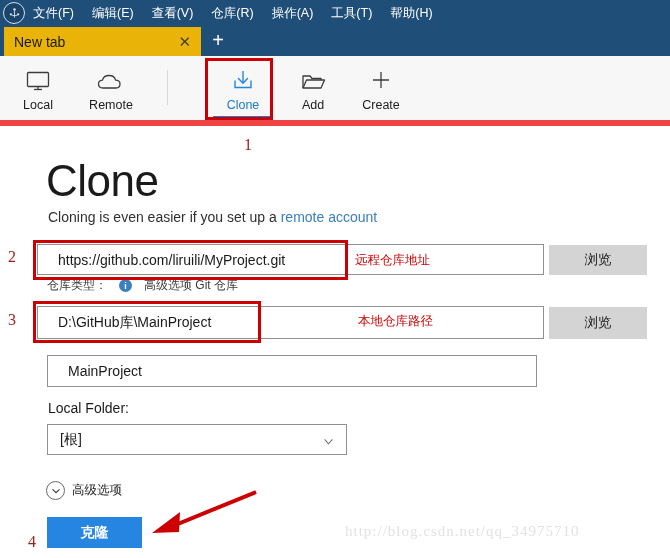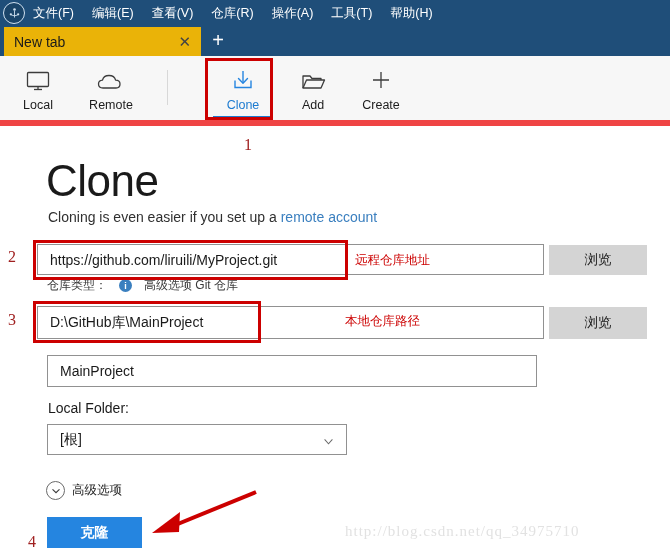--- a/index.html
+++ b/index.html
@@ -95,39 +95,39 @@
   .subtitle{
     position:absolute;left:48px;top:209px;
     font-size:14px;color:#303030;
   }
   .subtitle a{color:#3a7fbf;text-decoration:none;}
   .field{
     position:absolute;box-sizing:border-box;
     border:1px solid #919191;background:#ffffff;
     font-size:14px;color:#1a1a1a;
     display:flex;align-items:center;
-    padding-left:12px;
+    padding-left:20px;
   }
   #field-url{left:37px;top:244px;width:507px;height:31px;}
   #field-path{left:37px;top:306px;width:507px;height:33px;}
   #field-name{left:47px;top:355px;width:490px;height:32px;}
   .btn-browse{
     position:absolute;box-sizing:border-box;
     background:#d4d4d4;border:none;
     font-size:13.5px;color:#1a1a1a;
     display:flex;align-items:center;justify-content:center;
     cursor:pointer;font-family:inherit;
   }
   #browse1{left:549px;top:245px;width:98px;height:30px;}
   #browse2{left:549px;top:307px;width:98px;height:32px;}
   .red-note{
     position:absolute;color:#cc0000;font-size:12.5px;
   }
   #note-url{left:355px;top:252px;}
-  #note-path{left:345px;top:313px;}
+  #note-path{left:358px;top:313px;}
   .repo-type{
     position:absolute;left:47px;top:277px;
     font-size:12px;color:#3a3a3a;
     display:flex;align-items:center;gap:12px;
   }
   .info-ico{
     width:13px;height:13px;border-radius:50%;
     background:#3a7fbf;color:#fff;font-size:9px;
     display:inline-flex;align-items:center;justify-content:center;
     font-weight:bold;

